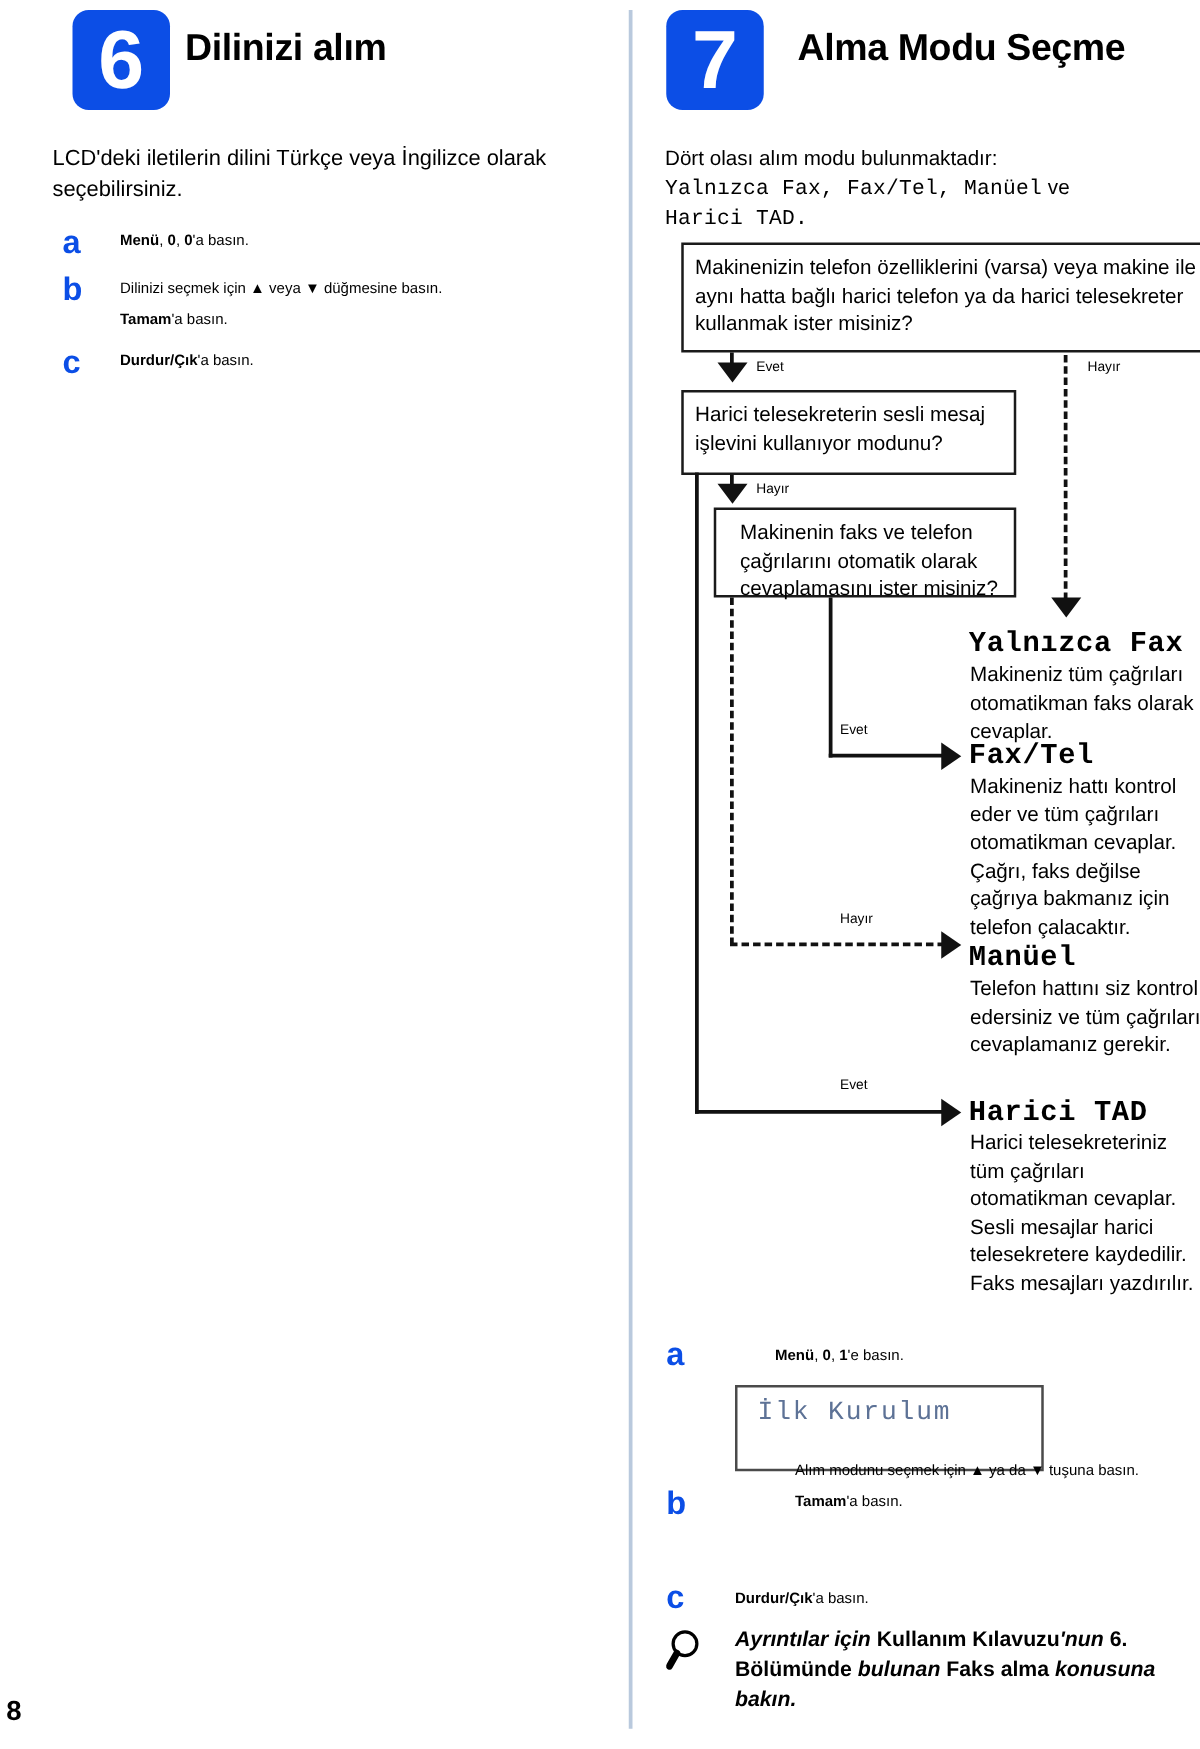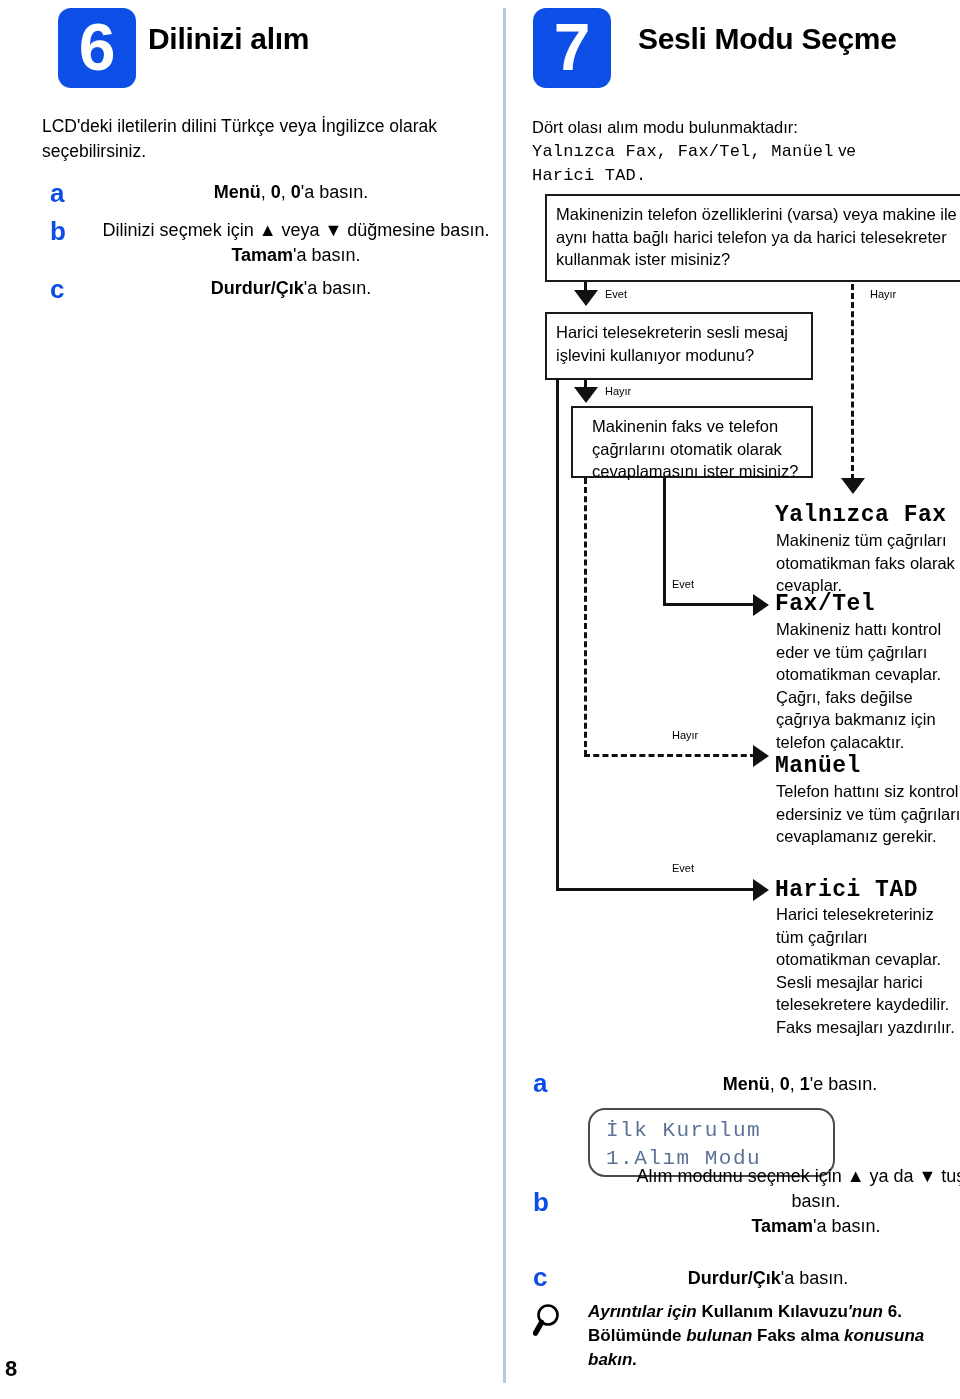--- a/index.html
+++ b/index.html
@@ -56,23 +56,22 @@
   
   .alpha{
     position:absolute;
     color:#0b4ee6;
     font-weight:bold;
     font-size:26px;
     font-family:"Liberation Sans", sans-serif;
   }
   .steptext{
     position:absolute;
-    font-size:18px;
+    font-size:12px;
     line-height:25px;
-    text-align:center;
   }
   .b{font-weight:bold;}
 
   
   .fbox{
     position:absolute;
     border:2px solid #1a1a1a;
     box-sizing:border-box;
     font-size:16.5px;
     line-height:22.5px;
@@ -163,21 +162,21 @@
   <div class="alpha" style="left:50px;top:178px;">a</div>
   <div class="steptext" style="left:96px;top:180px;width:390px;"><span class="b">Menü</span><span>, </span><span class="b">0</span><span>, </span><span class="b">0</span><span>'a basın.</span></div>
 
   <div class="alpha" style="left:50px;top:216px;">b</div>
   <div class="steptext" style="left:96px;top:218px;width:400px;"><span>Dilinizi seçmek için ▲ veya ▼ düğmesine basın.</span><br><span class="b">Tamam</span><span>'a basın.</span></div>
 
   <div class="alpha" style="left:50px;top:274px;">c</div>
   <div class="steptext" style="left:96px;top:276px;width:390px;"><span class="b">Durdur/Çık</span><span>'a basın.</span></div>
 
   <div class="badge" style="left:533px;top:8px;">7</div>
-  <div class="steptitle" style="left:638px;top:22px;">Sesli Modu Seçme</div>
+  <div class="steptitle" style="left:638px;top:22px;">Alma Modu Seçme</div>
 
   <div class="body-txt small" style="left:532px;top:106px;width:420px;">
     <span>Dört olası alım modu bulunmaktadır:</span><br>
     <span class="mono">Yalnızca Fax</span><span class="mono">, </span><span class="mono">Fax/Tel</span><span class="mono">, </span><span class="mono">Manüel</span><span> ve</span><br>
     <span class="mono">Harici TAD</span><span class="mono">.</span>
   </div>
 
   <div class="fbox" style="left:545px;top:194px;width:440px;height:88px;">Makinenizin telefon özelliklerini (varsa) veya makine ile aynı hatta bağlı harici telefon ya da harici telesekreter kullanmak ister misiniz?</div>
 
   <div class="vline" style="left:584px;top:282px;height:14px;"></div>
@@ -219,23 +218,22 @@
 
   <div class="mode-name" style="left:775px;top:753px;">Manüel</div>
   <div class="mode-desc" style="left:776px;top:780px;width:190px;">Telefon hattını siz kontrol edersiniz ve tüm çağrıları cevaplamanız gerekir.</div>
 
   <div class="mode-name" style="left:775px;top:877px;">Harici TAD</div>
   <div class="mode-desc" style="left:776px;top:903px;width:188px;">Harici telesekreteriniz tüm çağrıları otomatikman cevaplar. Sesli mesajlar harici telesekretere kaydedilir. Faks mesajları yazdırılır.</div>
 
   <div class="alpha" style="left:533px;top:1068px;">a</div>
   <div class="steptext" style="left:588px;top:1072px;width:360px;margin-left:32px;"><span class="b">Menü</span><span>, </span><span class="b">0</span><span>, </span><span class="b">1</span><span>'e basın.</span></div>
 
-  <div class="lcd" style="left:588px;top:1108px;width:247px;height:69px;border-radius:17px;">
+  <div class="lcd" style="left:588px;top:1108px;width:247px;height:69px;">
     <div>İlk Kurulum</div>
-    <div>1.Alım Modu</div>
   </div>
 
   <div class="alpha" style="left:533px;top:1187px;">b</div>
   <div class="steptext" style="left:588px;top:1164px;width:360px;margin-left:48px;"><span>Alım modunu seçmek için ▲ ya da ▼ tuşuna basın.</span><br><span class="b">Tamam</span><span>'a basın.</span></div>
 
   <div class="alpha" style="left:533px;top:1262px;">c</div>
   <div class="steptext" style="left:588px;top:1266px;width:360px;"><span class="b">Durdur/Çık</span><span>'a basın.</span></div>
 
   <svg class="magnifier" style="left:533px;top:1302px;" width="34" height="38" viewBox="0 0 34 38">
     <circle cx="15" cy="13" r="9.5" fill="none" stroke="#000" stroke-width="2.6"></circle>

